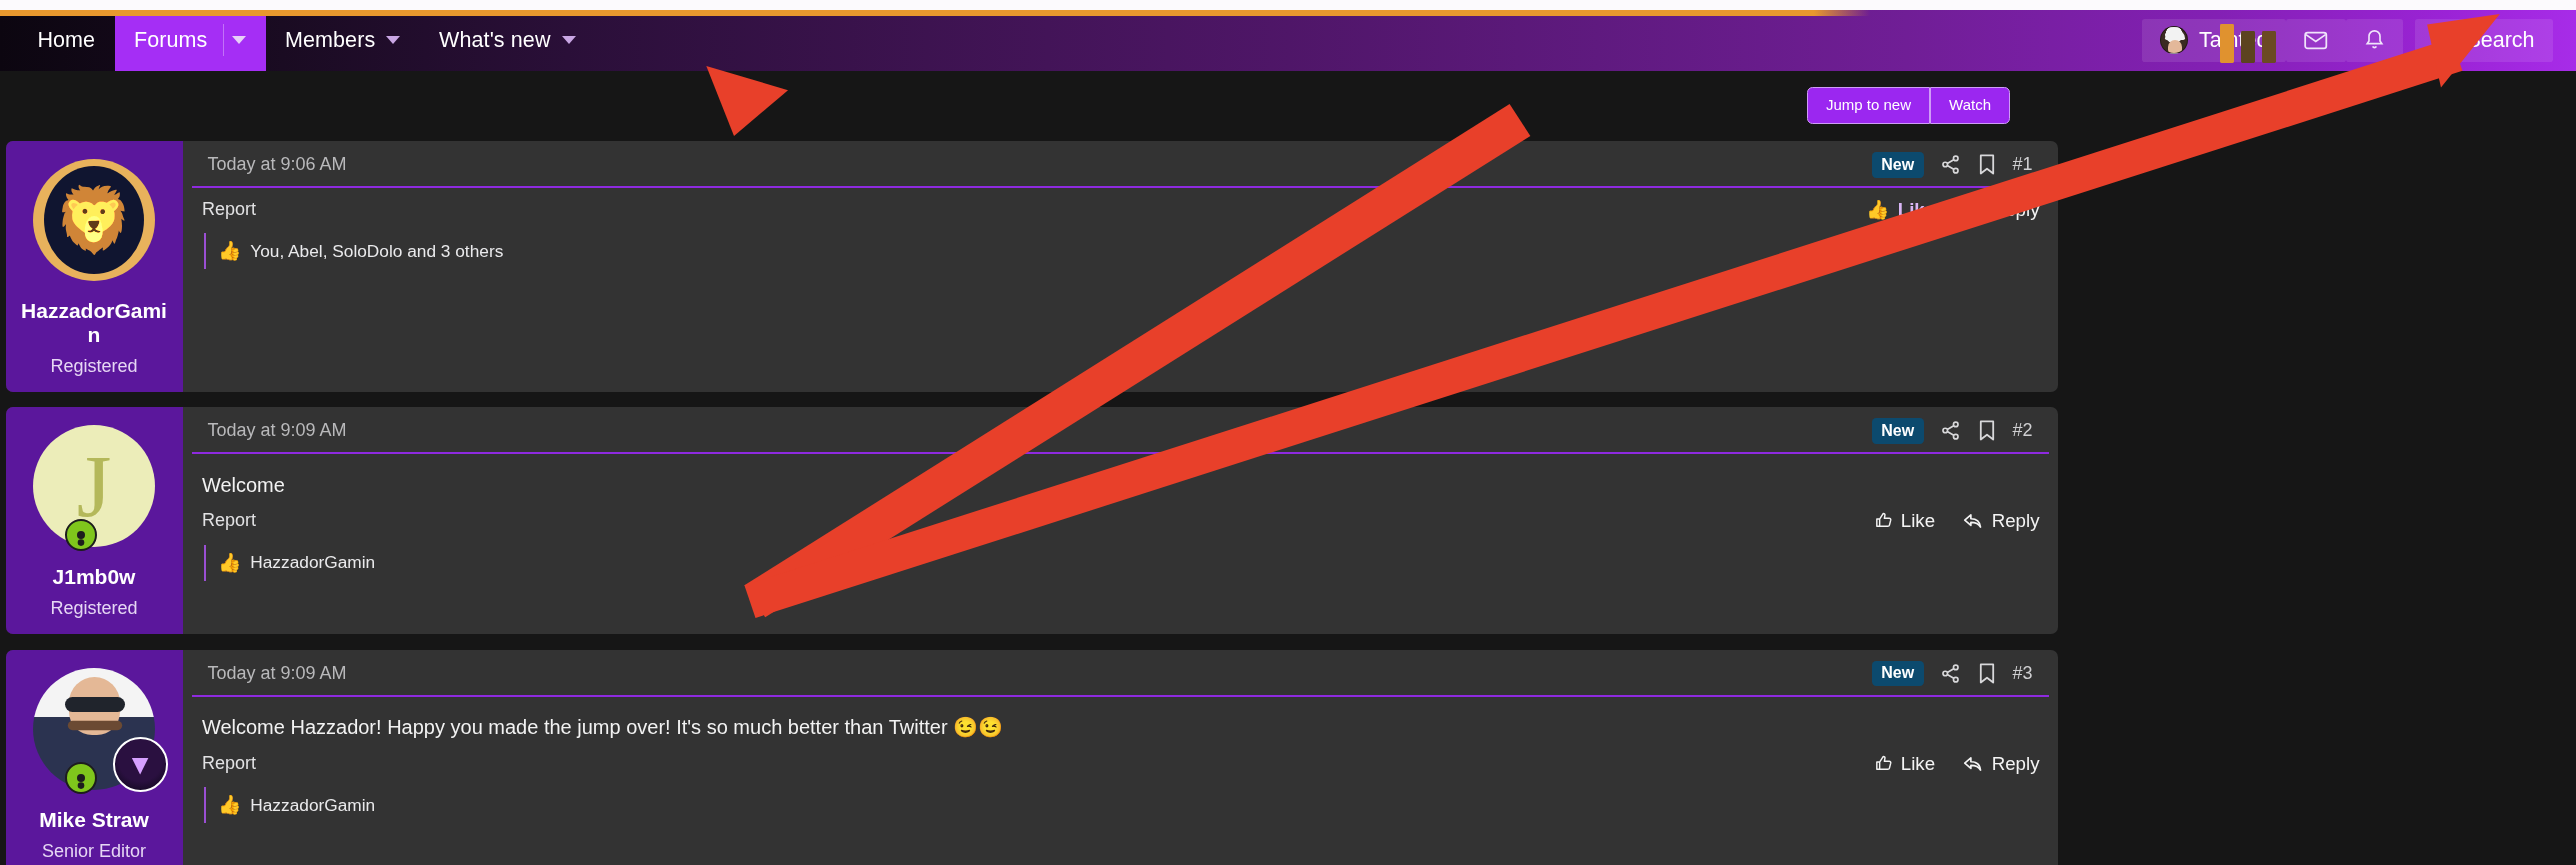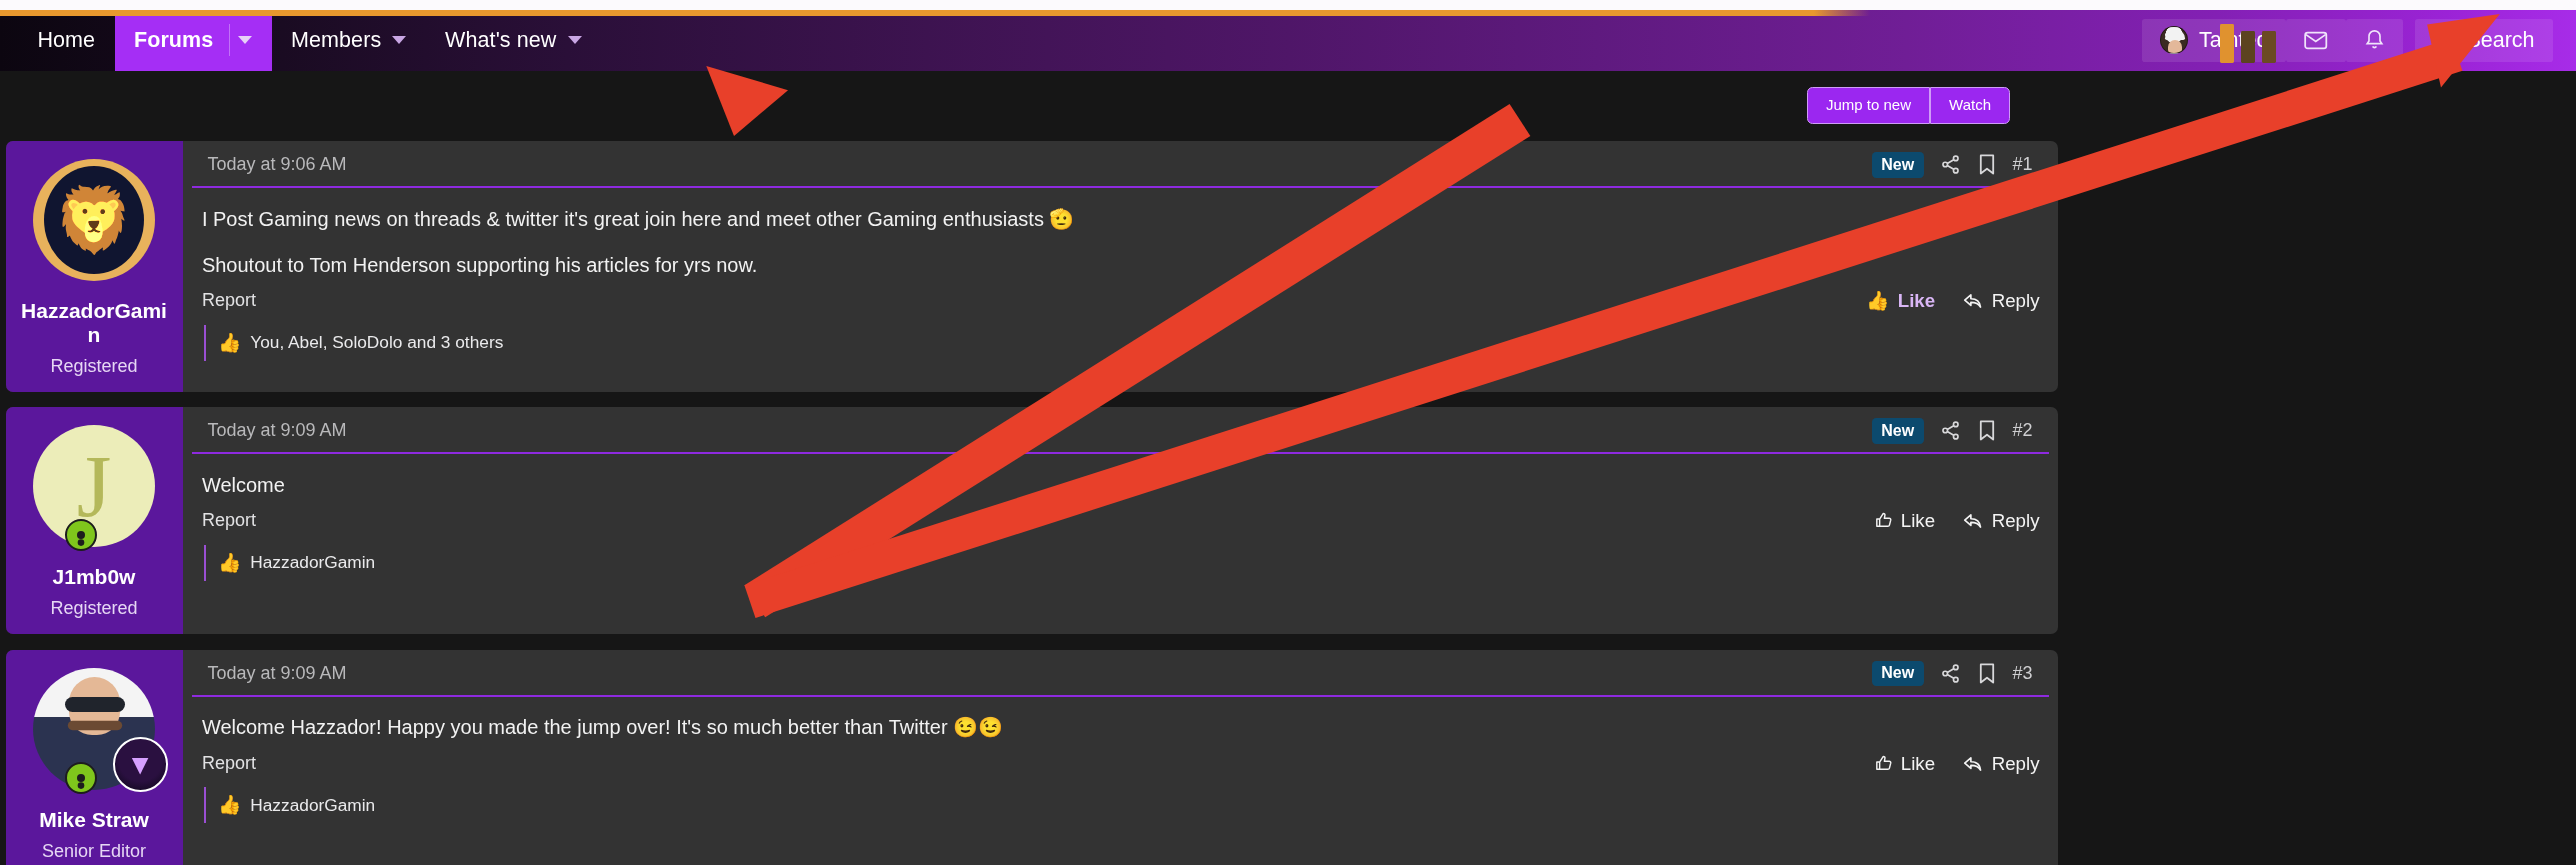--- a/index.html
+++ b/index.html
@@ -57,21 +57,21 @@
   }
   .nav-left { display: flex; align-items: stretch; padding-left: 18px; }
   .nav-item {
     display: flex; align-items: center; gap: 11px;
     padding: 0 19.4px;
     color: #ffffff; font-size: 21.5px; letter-spacing: 0.1px;
     cursor: pointer; white-space: nowrap;
   }
   .nav-item.active {
     background: #a52ef5;
-    font-weight: bold;
+    font-weight: normal;
   }
   .nav-item.active .nav-split {
     width: 1.4px; height: 32px; background: rgba(255,255,255,.32);
     display:inline-block; margin-left: 4.2px; margin-right: -2.8px;
   }
   .caret {
     width: 0; height: 0;
     border-left: 7.6px solid transparent;
     border-right: 7.6px solid transparent;
     border-top: 8.3px solid #c9a6e4;
@@ -366,24 +366,20 @@
             </span>
             <span class="head-icon">
               <svg class="icon-svg" width="18" height="21" viewBox="0 0 18 22">
                   <path d="M2.5 1.5h13v19l-6.5-5-6.5 5z" fill="none" stroke="#d8d8da" stroke-width="1.9" stroke-linejoin="round"></path>
                 </svg>
             </span>
             <span class="post-num">#1</span>
           </div>
         </header>
 
-        <div class="post-body">
-          <p class="msg-line">I Post Gaming news on threads &amp; twitter it's great join here and meet other Gaming enthusiasts 🫡</p>
-          <p class="msg-line">Shoutout to Tom Henderson supporting his articles for yrs now.</p>
-        </div>
 
         <div class="post-actions">
           <span class="report-link">Report</span>
           <div class="act-right">
             <span class="act liked">
               <span class="thumb">👍</span>
               <span>Like</span>
             </span>
             <span class="act">
               <span>

